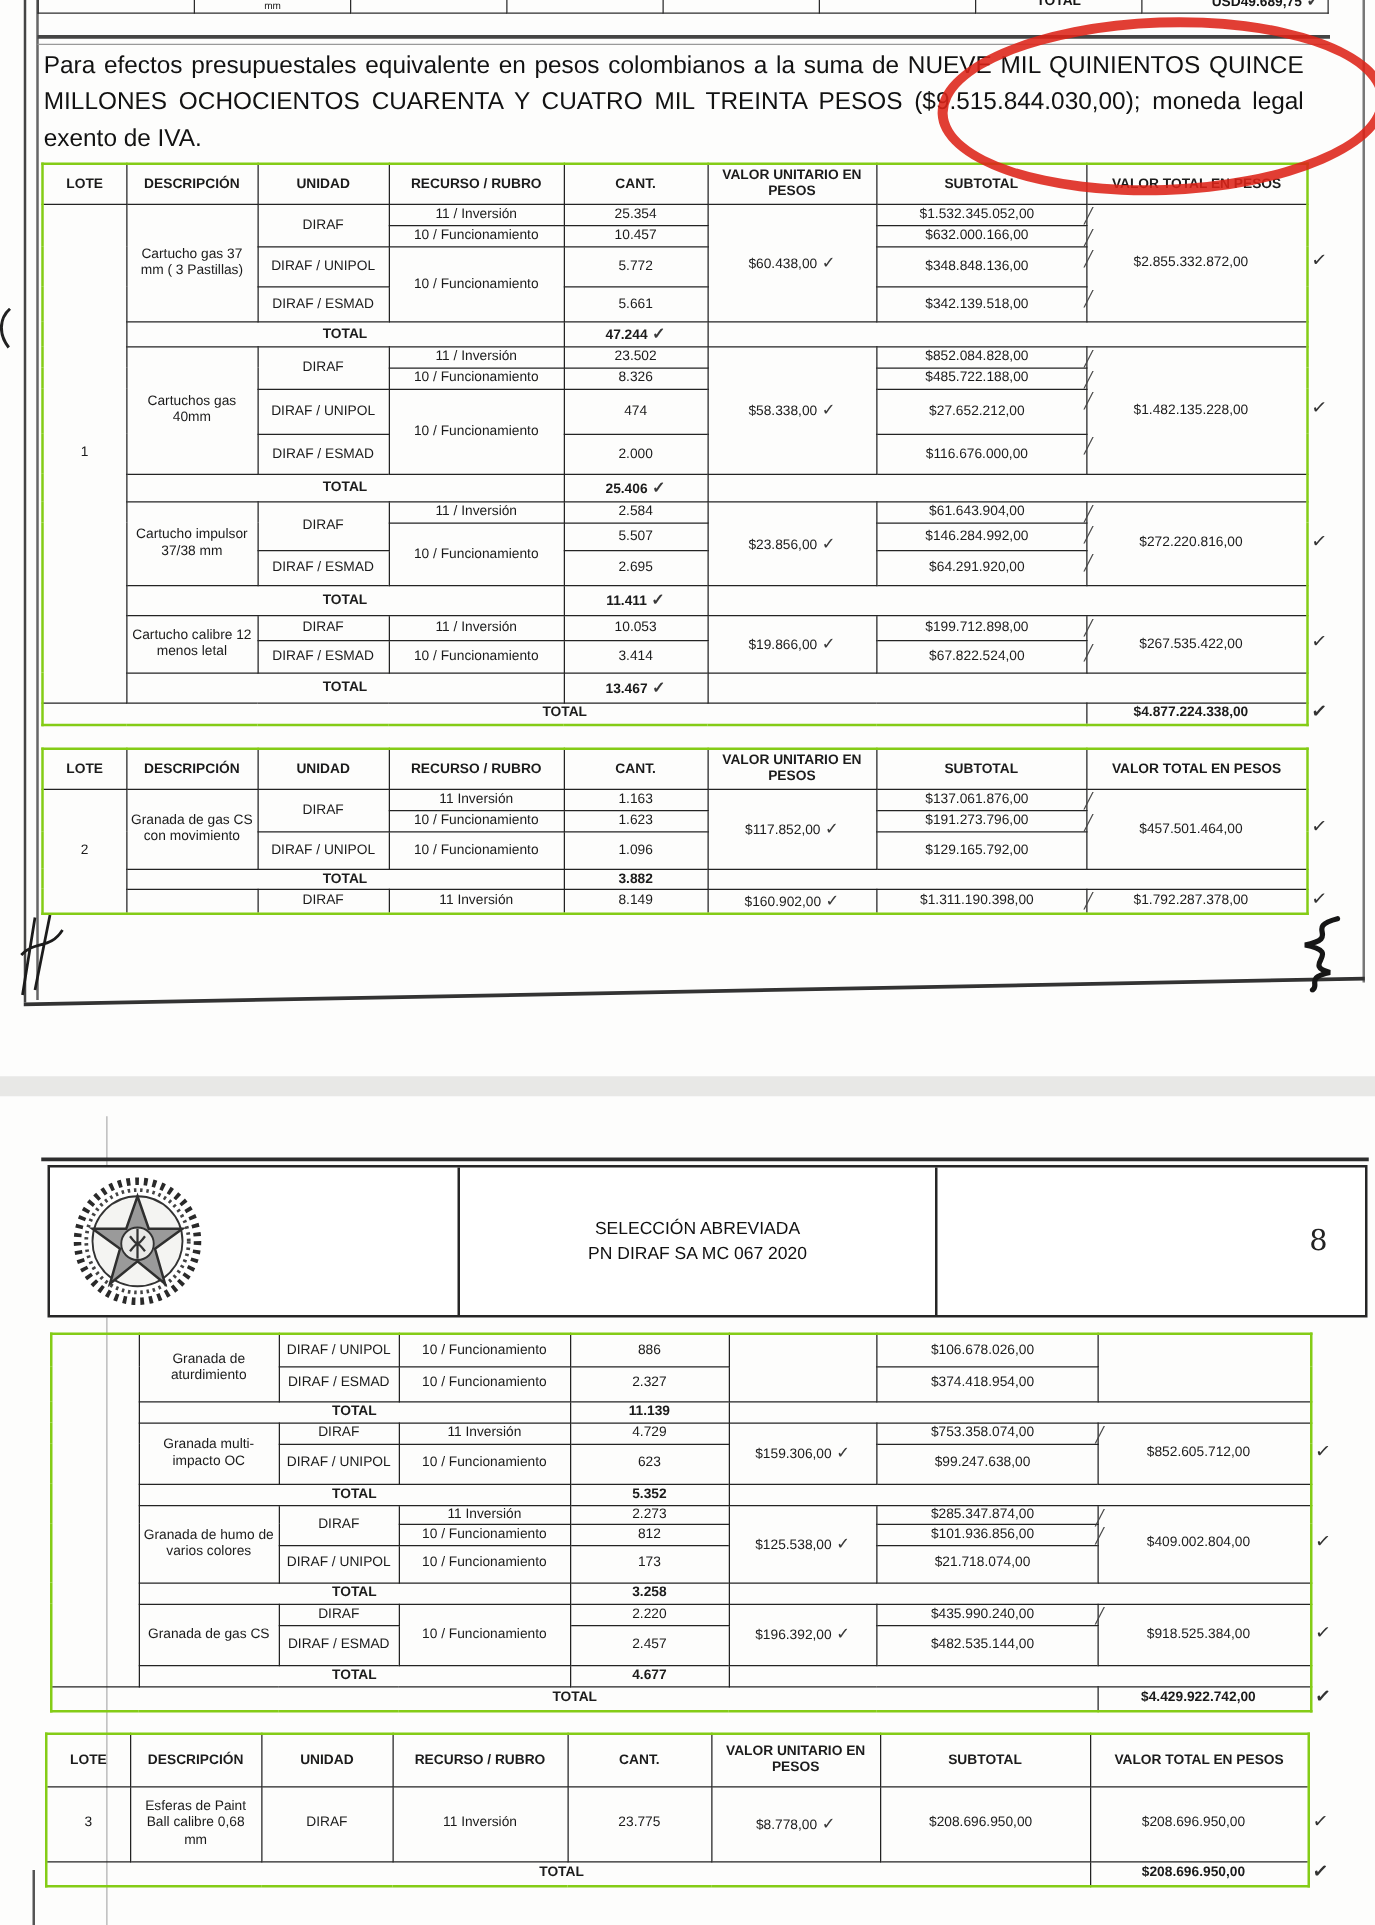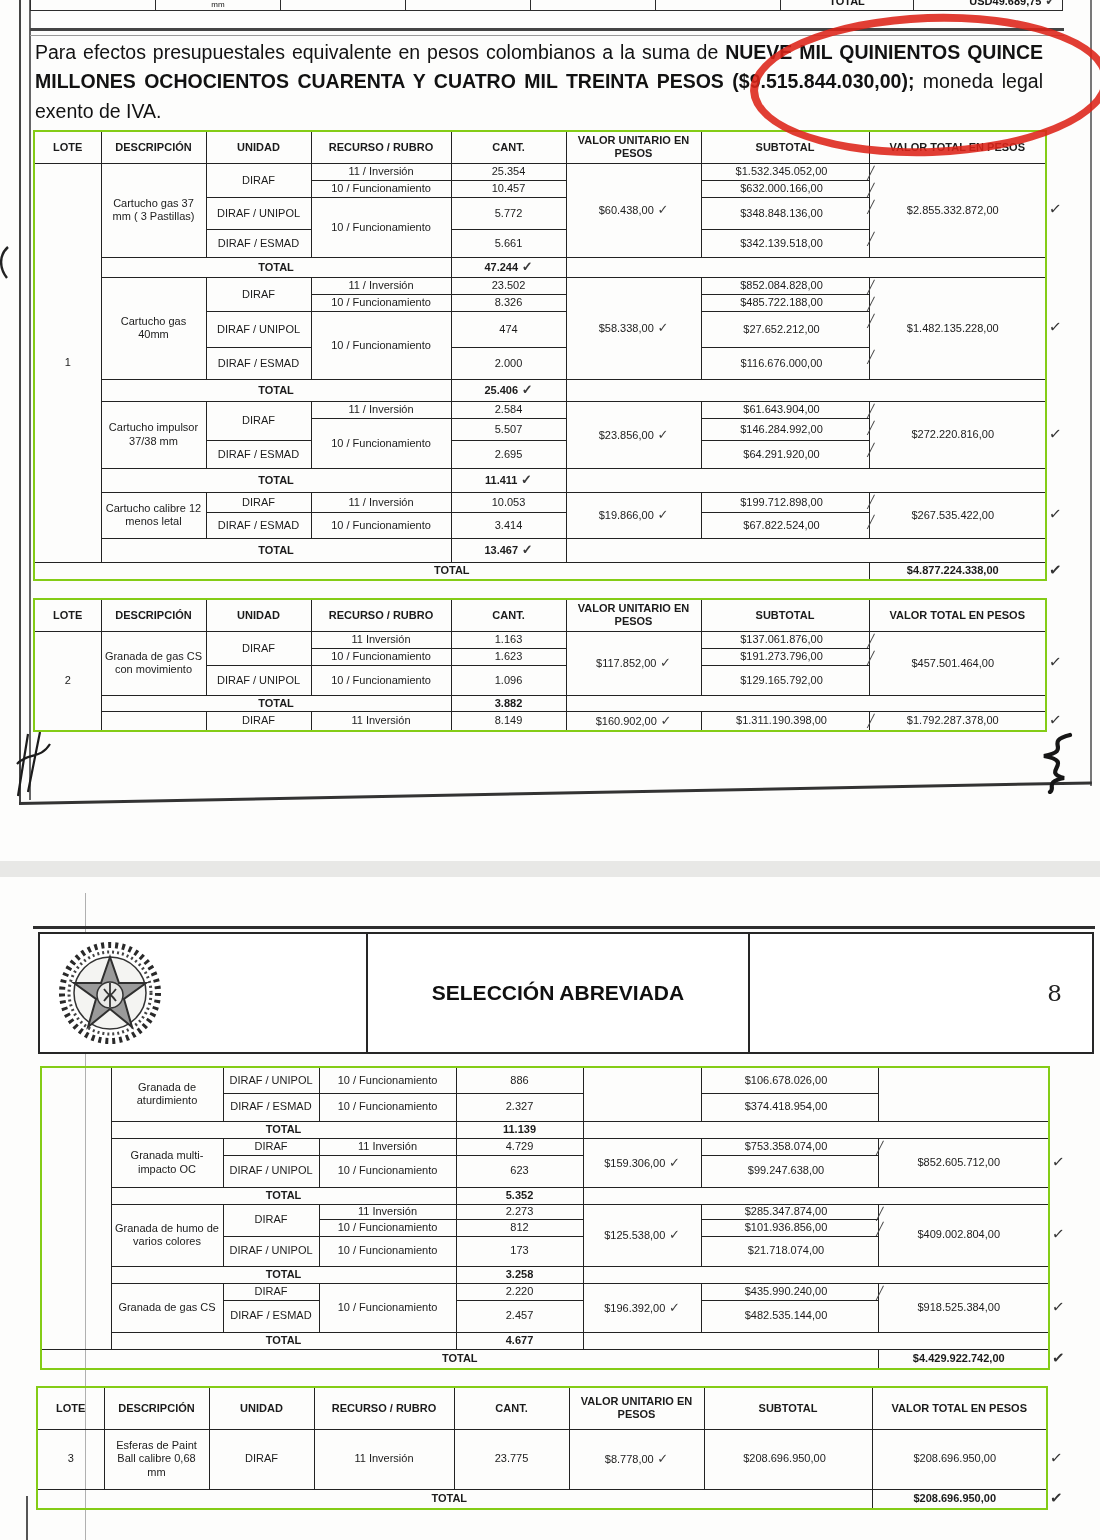--- a/index.html
+++ b/index.html
@@ -18,30 +18,30 @@
   .rt{text-align:right;padding-right:14px !important;}
   
   .tk::after{content:" ✓";font-size:13px;color:#3a3a3a;}
   .tkout::after{content:"✓";position:absolute;right:-17px;top:50%;transform:translateY(-55%) rotate(6deg);font-size:15px;color:#333;}
   .tks::after{content:"╱";position:absolute;right:-6px;top:2px;font-size:12px;color:#474747;}
   
   table.toptbl{border-collapse:collapse;table-layout:fixed;font-size:11px;}
   table.toptbl td{border:1.6px solid #2c2c2c;vertical-align:bottom;text-align:center;overflow:hidden;}
   
   #intro{font-size:19.5px;line-height:1.5;text-align:justify;color:#121212;}
-  #intro .amt{font-weight:bold;}
+  #intro .amt{font-weight:normal;}
   
   #redcircle{border:8px solid #dd2318;border-radius:50%;opacity:0.88;z-index:30;pointer-events:none;}
   
   #p2head{border:2.5px solid #262626;display:flex;align-items:stretch;background:#fff;}
   #p2head .cell{display:flex;align-items:center;justify-content:center;}
   #p2head .c1{width:328px;border-right:2px solid #262626;justify-content:flex-start;padding-left:18px;box-sizing:border-box;}
   #p2head .c2{width:380px;border-right:2px solid #262626;flex-direction:column;text-align:center;}
   #p2head .c3{flex:1;justify-content:flex-end;padding-right:30px;box-sizing:border-box;}
-  #p2head .title{font-size:21px;font-weight:bold;line-height:1.4;color:#101010;}
+  #p2head .title{font-size:14px;font-weight:normal;line-height:1.4;color:#101010;}
   #p2head .pnum{font-family:"DejaVu Serif",serif;font-size:23px;color:#222;}
   #nota{font-size:19.5px;color:#111;text-align:justify;}
   #nota .b{font-weight:bold;}
   .grayband{background:#e8e8e6;}
 </style>
 </head>
 <body>
 
 <div id="canvas">
 
@@ -138,21 +138,21 @@
         <td>5.661</td>
         <td class="money tks">$342.139.518,00</td>
       </tr>
       <tr style="height:20px;">
         <td colspan="3" class="b">TOTAL</td>
         <td class="b tk">47.244</td>
         <td colspan="3"></td>
       </tr>
 
       <tr style="height:17px;">
-        <td rowspan="4">Cartucho gas 40mm</td>
+        <td rowspan="4">Cartuchos gas 40mm</td>
         <td rowspan="2">DIRAF</td>
         <td>11 / Inversión</td>
         <td>23.502</td>
         <td rowspan="4" class="tk">$58.338,00</td>
         <td class="money tks">$852.084.828,00</td>
         <td rowspan="4" class="vt tkout">$1.482.135.228,00</td>
       </tr>
       <tr style="height:17px;">
         <td>10 / Funcionamiento</td>
         <td>8.326</td>
@@ -309,20 +309,21 @@
         <circle cx="52" cy="54" r="48" fill="none" stroke="#2a2a2a" stroke-width="6" stroke-dasharray="3,4"></circle>
         <circle cx="52" cy="54" r="41" fill="none" stroke="#444" stroke-width="3" stroke-dasharray="2,3"></circle>
         <circle cx="52" cy="54" r="36" fill="#f4f4f2" stroke="#333" stroke-width="1.5"></circle>
         <path d="M52 18 L61 44 L88 44 L66 60 L74 88 L52 70 L30 88 L38 60 L16 44 L43 44 Z" fill="#9a9a9a" stroke="#2f2f2f" stroke-width="2"></path>
         <circle cx="52" cy="56" r="13" fill="#e9e9e7" stroke="#333" stroke-width="1.5"></circle>
         <path d="M52 44 L52 68 M46 50 C52 58 52 58 58 50 M46 62 C52 54 52 54 58 62" stroke="#333" stroke-width="1.8" fill="none"></path>
       </svg>
     </div>
     <div class="cell c2">
       <div class="title">SELECCIÓN ABREVIADA</div>
+      <div class="title">PN DIRAF  SA MC 067 2020</div>
     </div>
     <div class="cell c3">
       <span class="pnum">8</span>
     </div>
   </div>
 
   <table class="dt abs" style="left:40px;top:1066px;width:1008px;">
     <colgroup>
         <col style="width:70px">
         <col style="width:112px">

